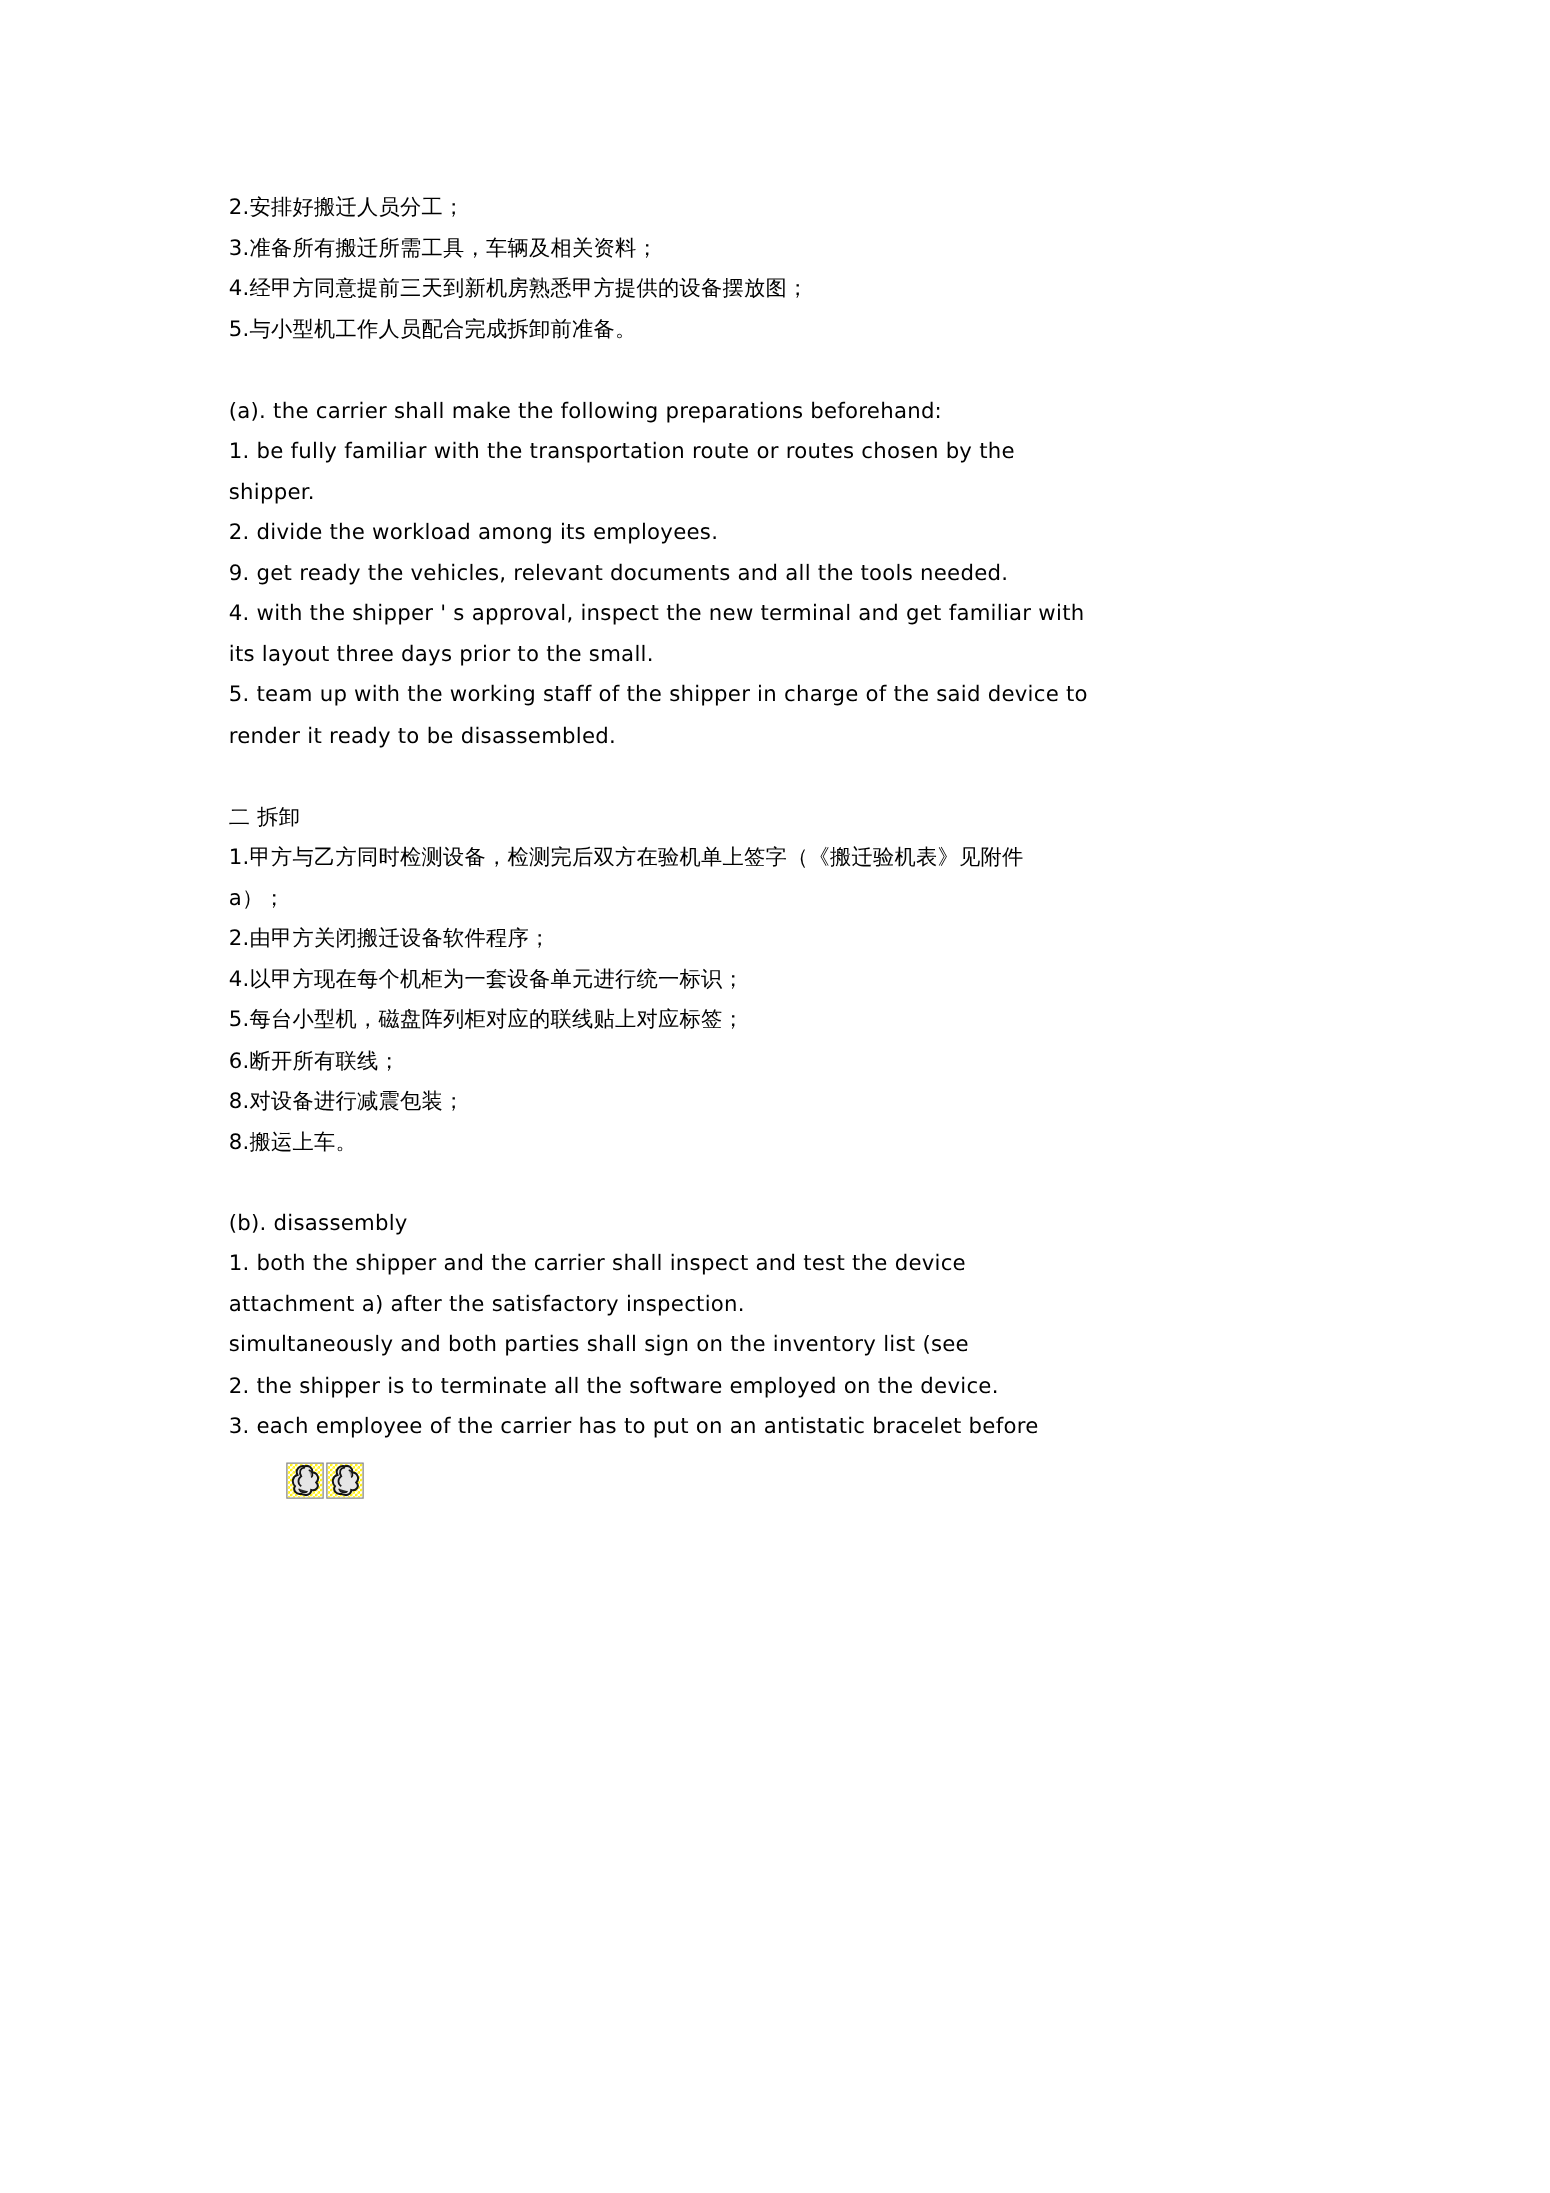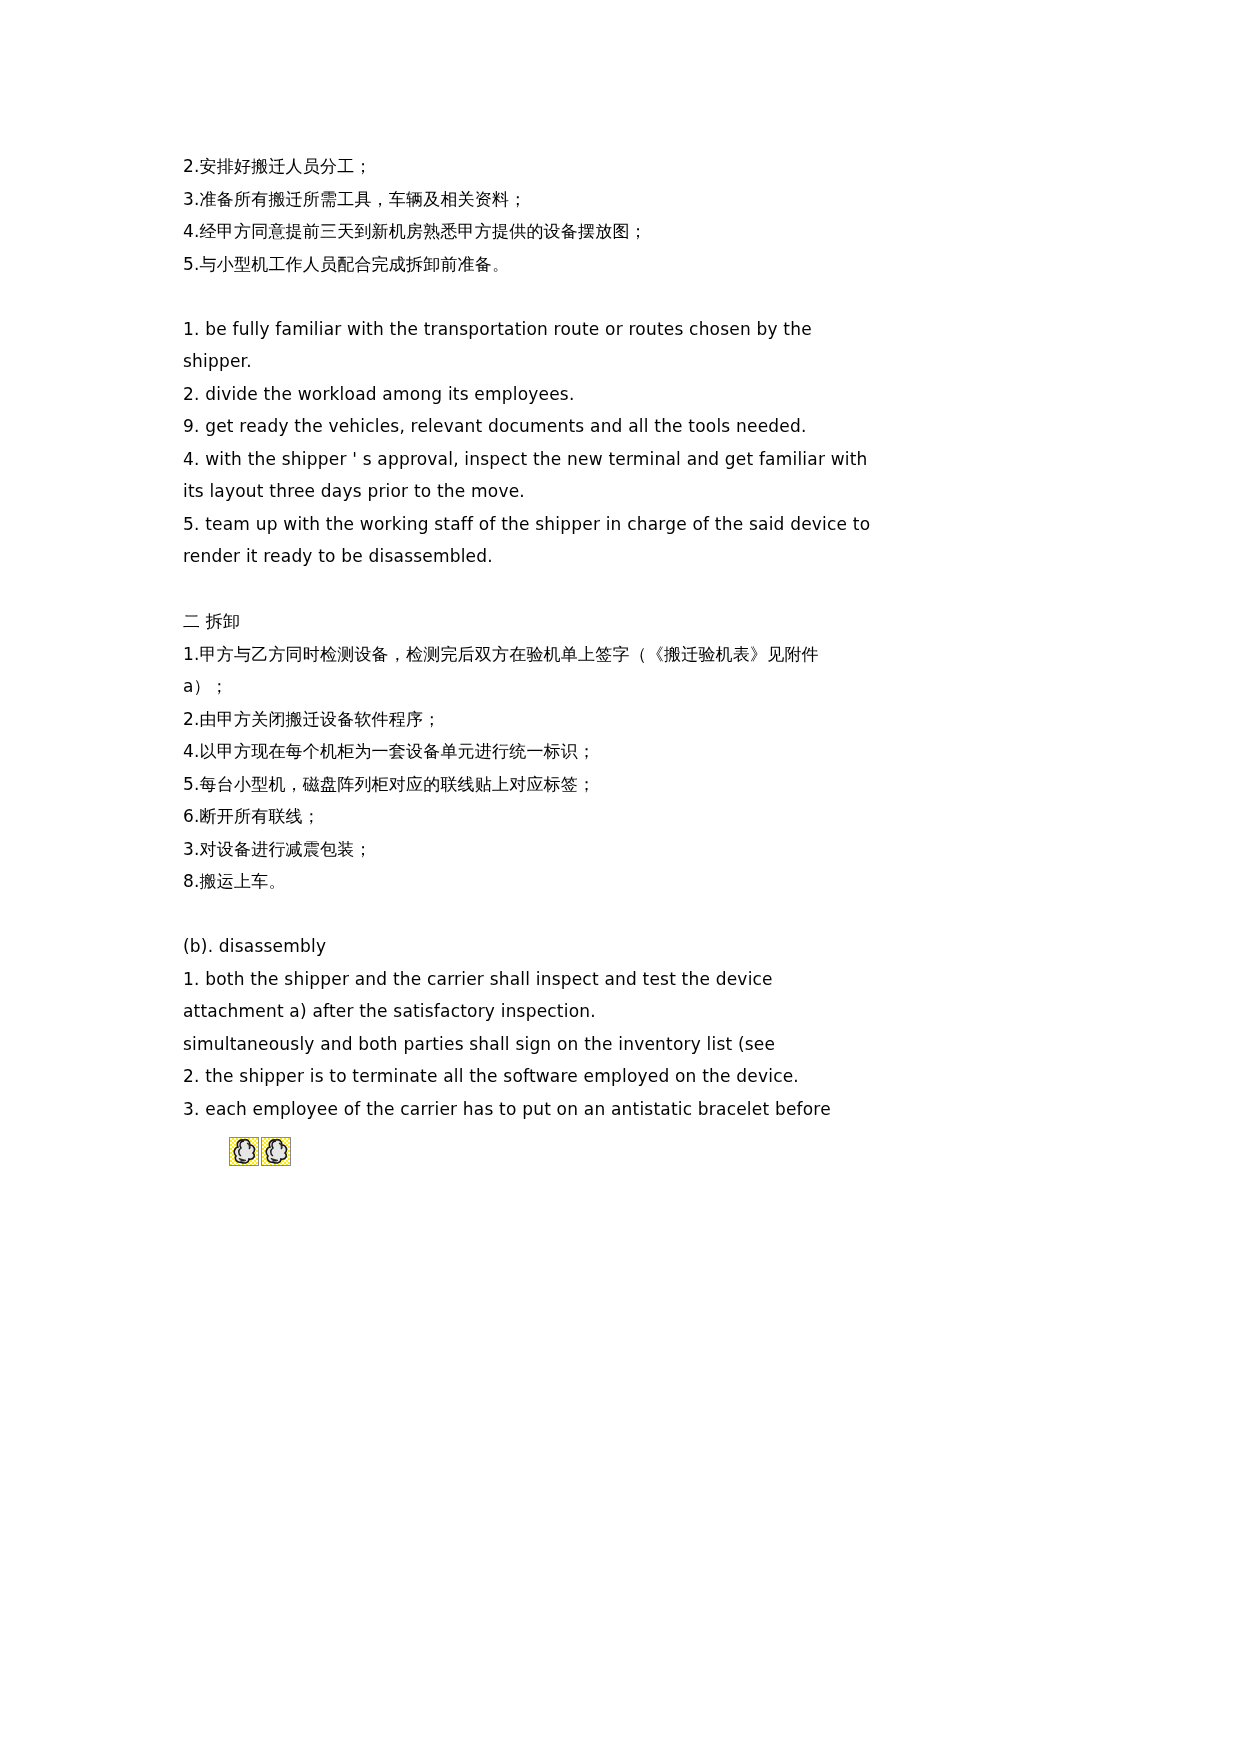--- a/index.html
+++ b/index.html
@@ -67,41 +67,42 @@
     <div>
       <div class="line">2.安排好搬迁人员分工；</div>
       <div class="line">3.准备所有搬迁所需工具，车辆及相关资料；</div>
       <div class="line">4.经甲方同意提前三天到新机房熟悉甲方提供的设备摆放图；</div>
       <div class="line">5.与小型机工作人员配合完成拆卸前准备。</div>
     </div>
 
     <div class="line blank"></div>
 
     <div>
+      <div class="line">(a). the carrier shall make the following preparations beforehand:</div>
       <div class="line">1. be fully familiar with the transportation route or routes chosen by the</div>
       <div class="line">shipper.</div>
       <div class="line">2. divide the workload among its employees.</div>
       <div class="line">9. get ready the vehicles, relevant documents and all the tools needed.</div>
       <div class="line">4. with the shipper ' s approval, inspect the new terminal and get familiar with</div>
-      <div class="line">its layout three days prior to the move.</div>
+      <div class="line">its layout three days prior to the small.</div>
       <div class="line">5. team up with the working staff of the shipper in charge of the said device to</div>
       <div class="line">render it ready to be disassembled.</div>
     </div>
 
     <div class="line blank"></div>
 
     <div>
       <div class="line">二 拆卸</div>
       <div class="line">1.甲方与乙方同时检测设备，检测完后双方在验机单上签字（《搬迁验机表》见附件</div>
       <div class="line">a）；</div>
       <div class="line">2.由甲方关闭搬迁设备软件程序；</div>
       <div class="line">4.以甲方现在每个机柜为一套设备单元进行统一标识；</div>
       <div class="line">5.每台小型机，磁盘阵列柜对应的联线贴上对应标签；</div>
       <div class="line">6.断开所有联线；</div>
-      <div class="line">3.对设备进行减震包装；</div>
+      <div class="line">8.对设备进行减震包装；</div>
       <div class="line">8.搬运上车。</div>
     </div>
 
     <div class="line blank"></div>
 
     <div>
       <div class="line">(b). disassembly</div>
       <div class="line">1. both the shipper and the carrier shall inspect and test the device</div>
       <div class="line">attachment a) after the satisfactory inspection.</div>
       <div class="line">simultaneously and both parties shall sign on the inventory list (see</div>

